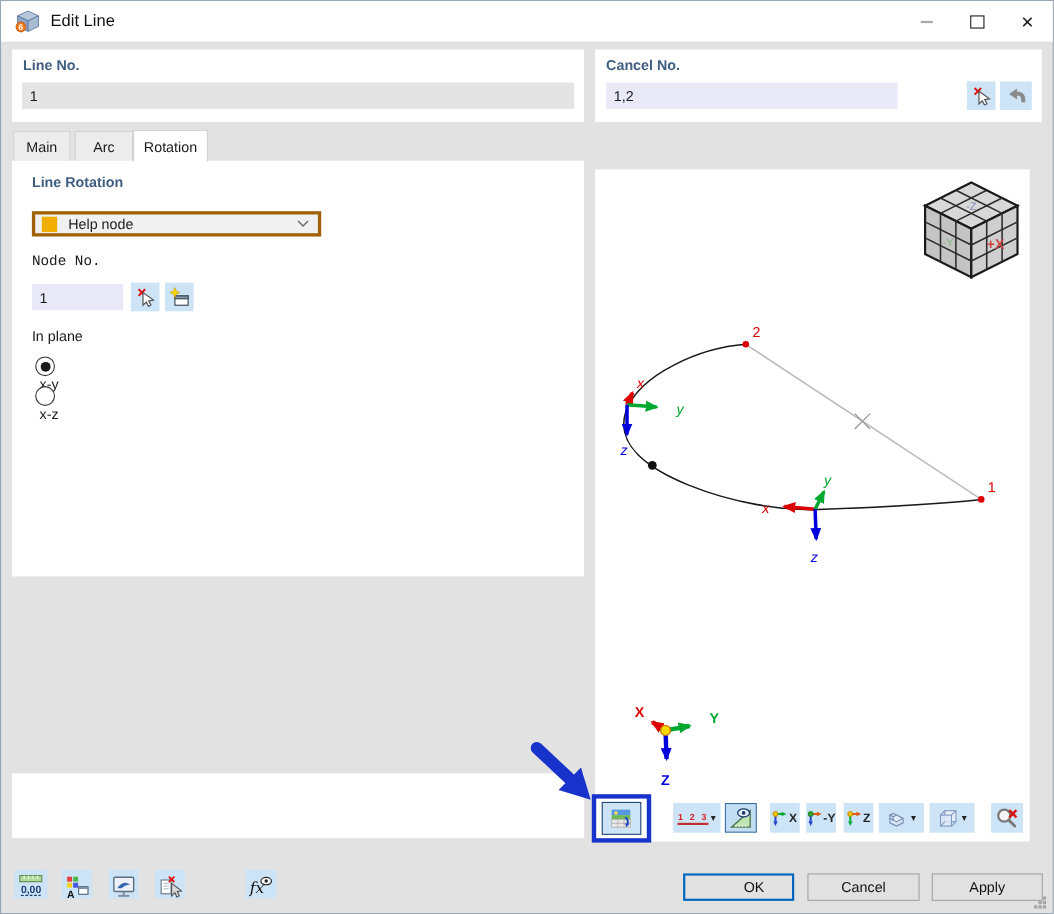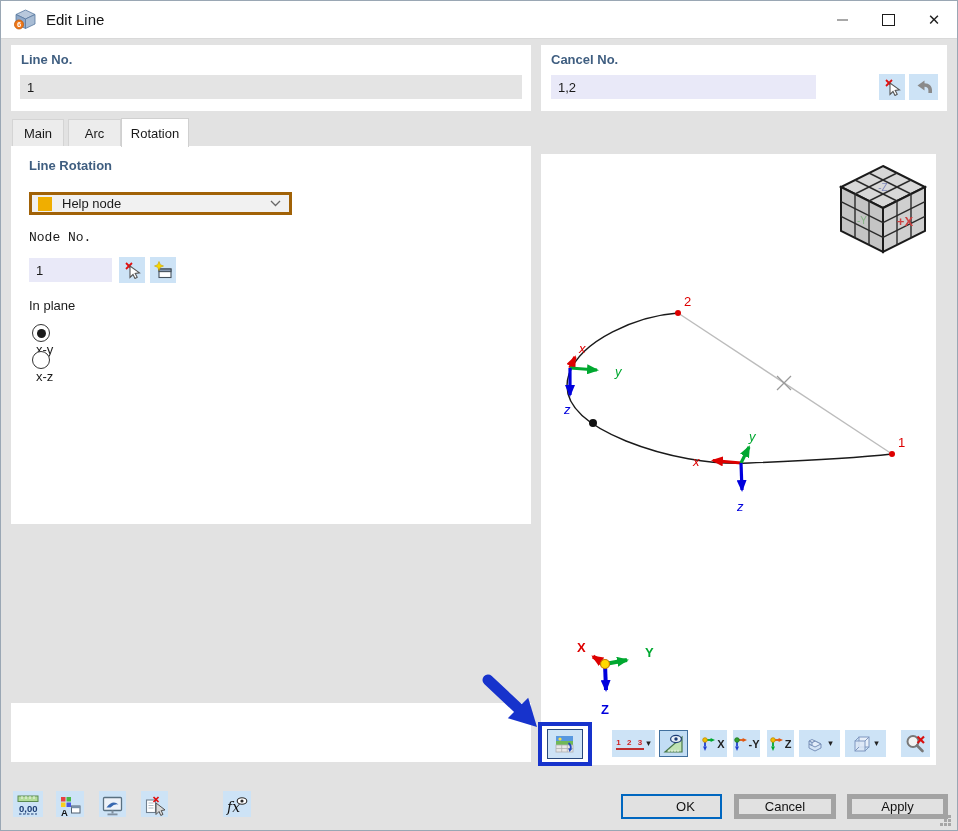--- a/index.html
+++ b/index.html
@@ -93,21 +93,21 @@
   .annot-inner-btn { width:36px; height:30px; background:#cde3f6; border:1px solid #28487a;
                      display:flex; align-items:center; justify-content:center; cursor:pointer; }
   .annot-arrow { position:absolute; left:479px; top:667px; z-index:9; pointer-events:none; }
 
   
   .ftbtn { position:absolute; top:790px; width:28px; height:26px; background:#cde3f6; border:none;
            display:flex; align-items:flex-end; justify-content:center; cursor:pointer; }
   #ft-units{left:12px;width:30px;} #ft-colors{left:55px;} #ft-monitor{left:98px;width:27px;}
   #ft-pick{left:140px;width:27px;} #ft-fx{left:180px;margin-left:42px;}
   .btn { position:absolute; top:793px; width:101px; height:25px; background:#e1e1e1;
-         border:5px solid #a3a3a3; font-size:13px; font-family:"Liberation Sans",sans-serif;
+         border:1px solid #a3a3a3; font-size:13px; font-family:"Liberation Sans",sans-serif;
          color:#111; cursor:pointer; }
   #ok-btn { left:620px; border:2px solid #0067c0;padding-left:28px; }
   #cancel-btn { left:733px; width:102px; }
   #apply-btn { left:846px; }
   .grip { position:absolute; right:5px; bottom:3px; }
 </style>
 </head>
 <body>
 
 <div class="window">

